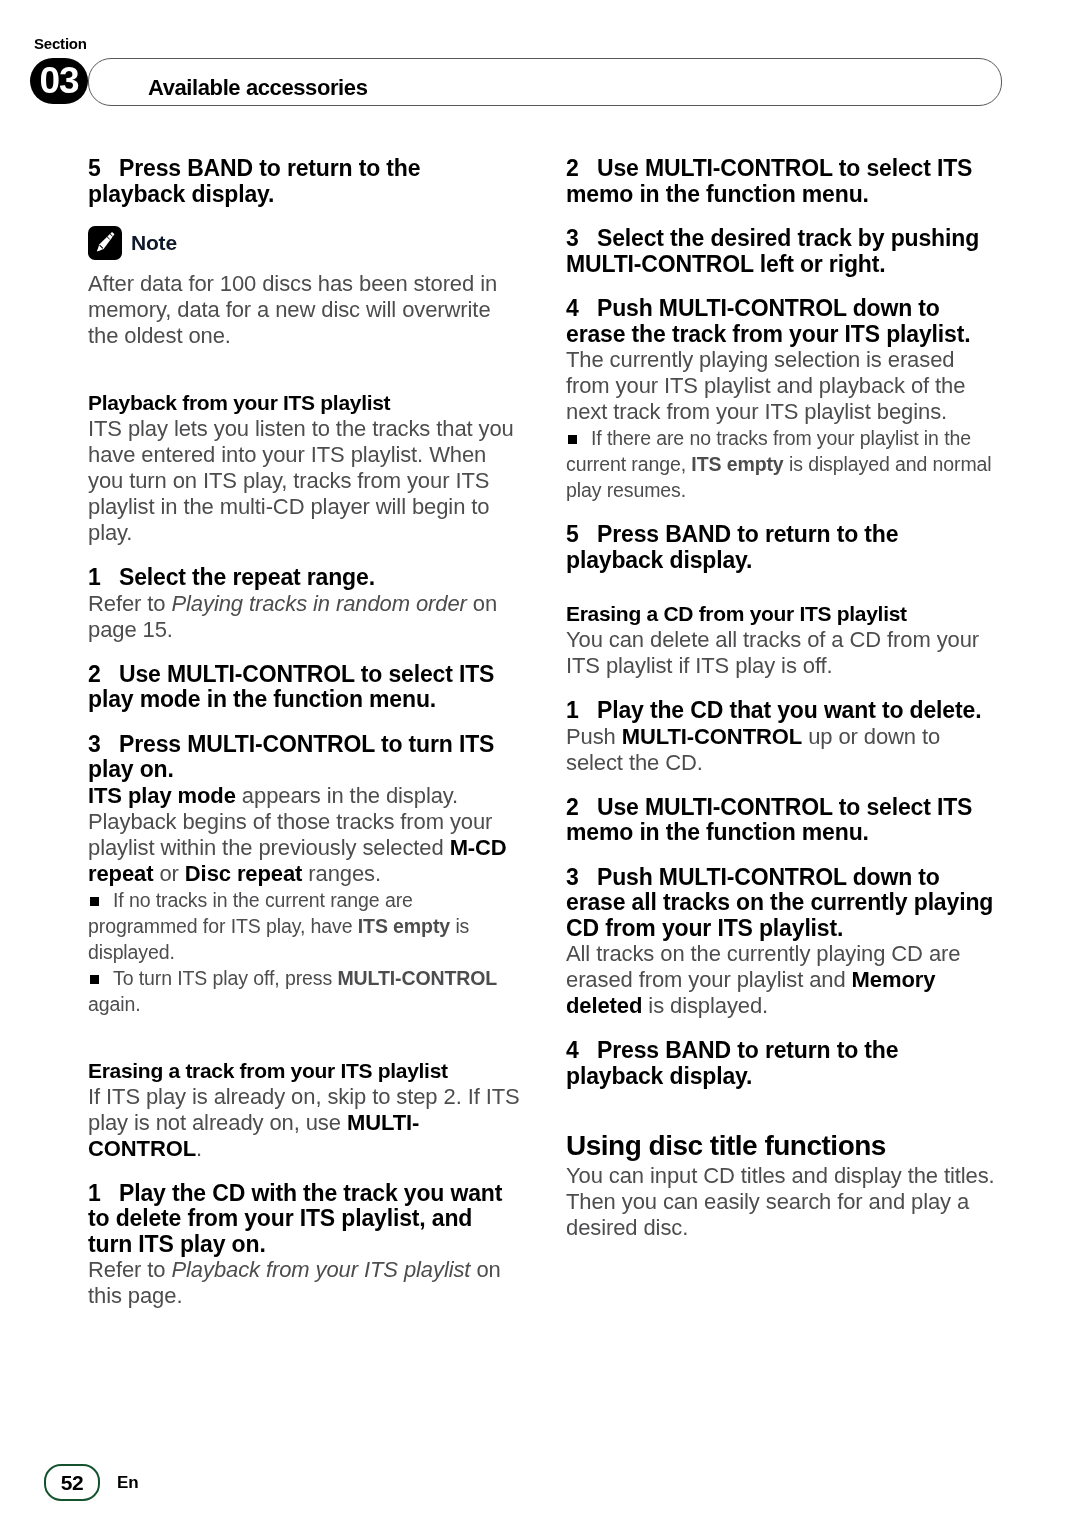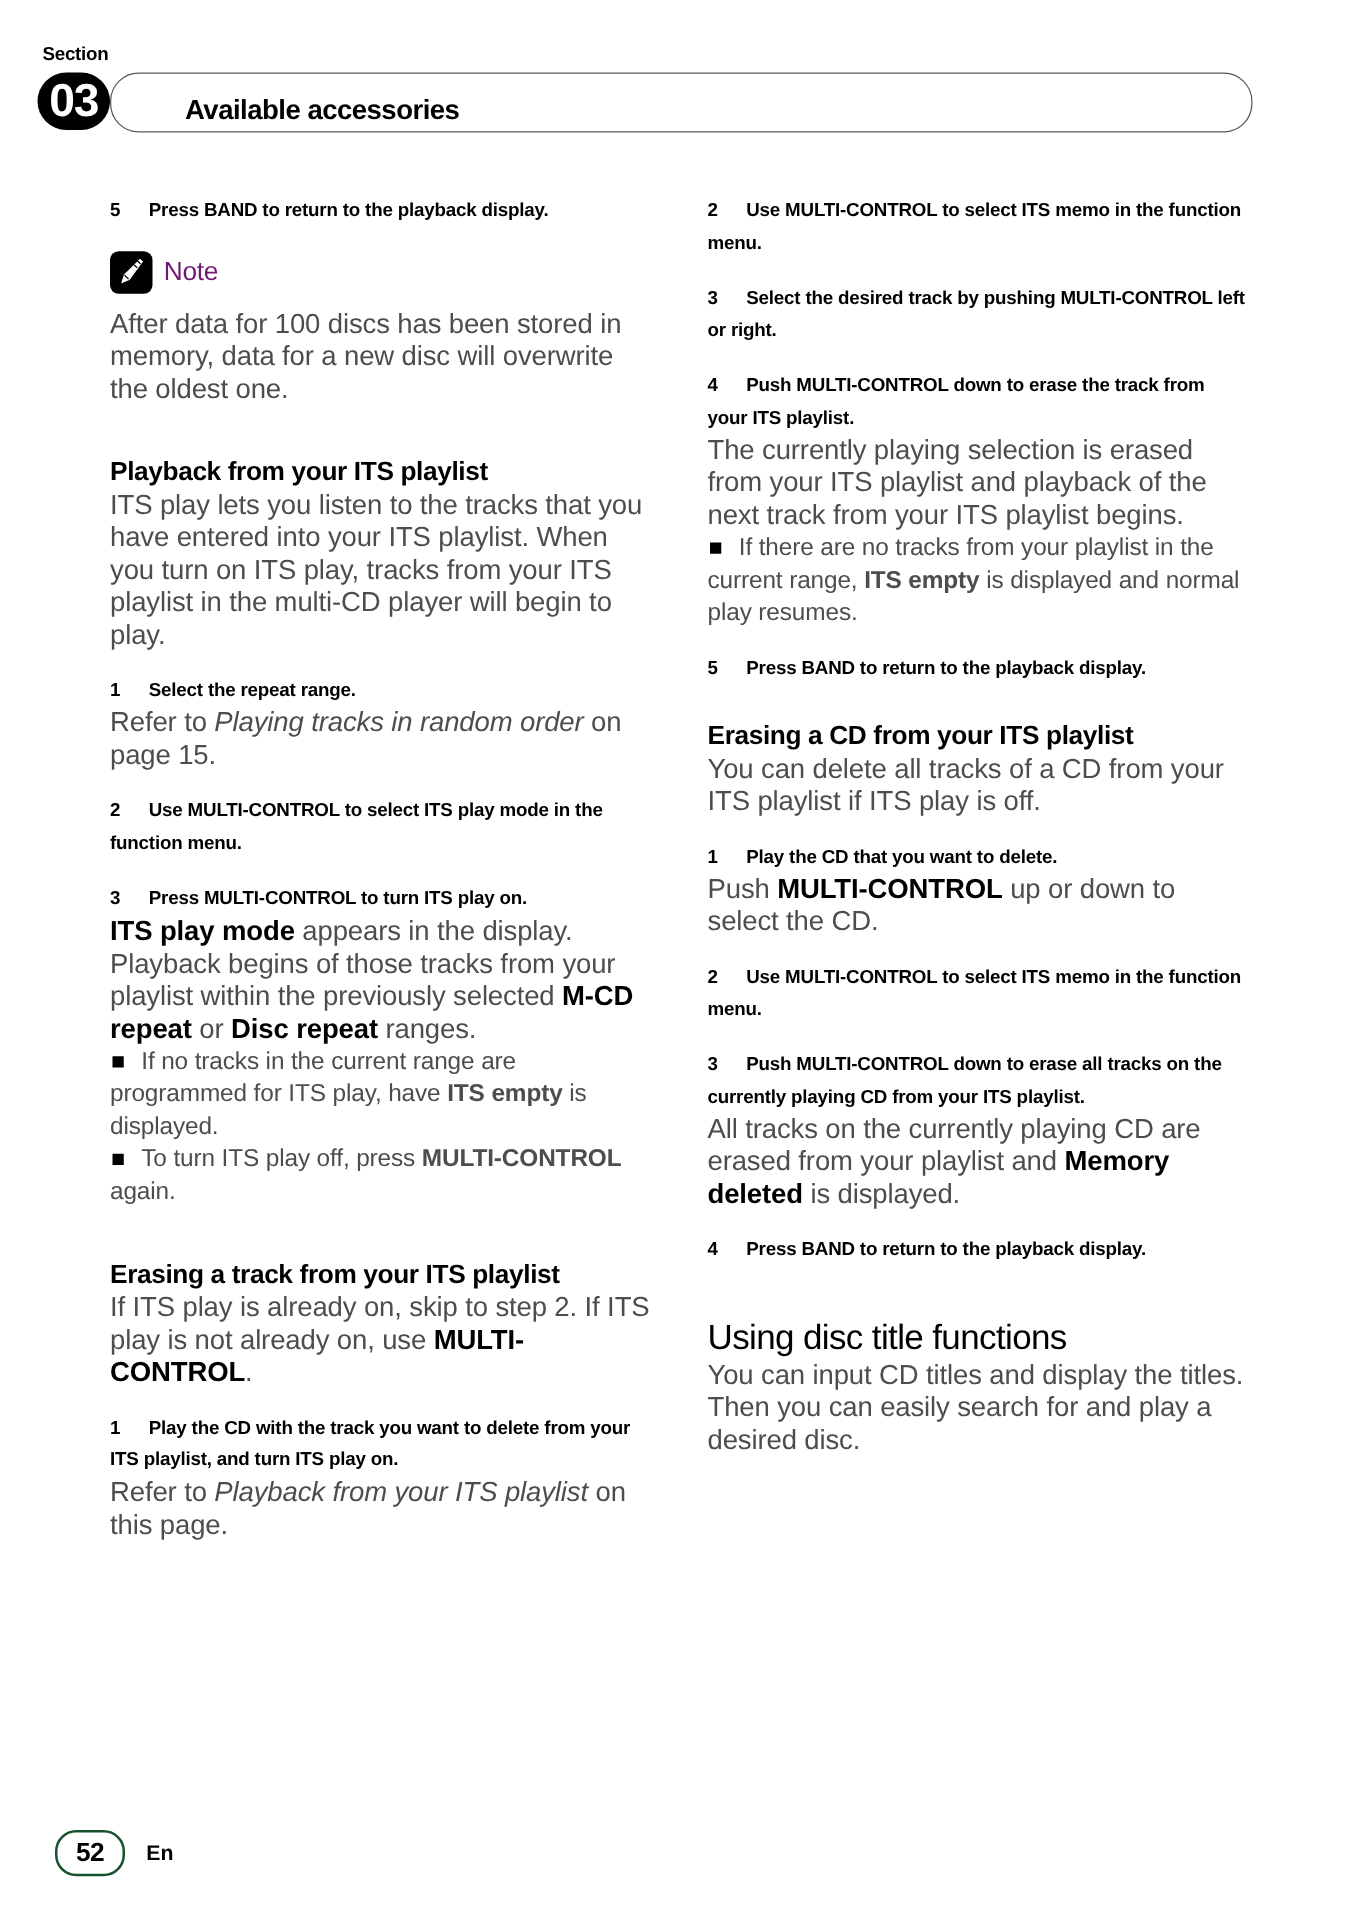--- a/index.html
+++ b/index.html
@@ -85,21 +85,21 @@
   .col {
     position: absolute;
     top: 156px;
     width: 432px;
   }
   .col-left  { left: 88px;  }
   .col-right { left: 566px; }
 
   
   .step {
-    font-size: 15px;
+    font-size: 23px;
     font-weight: bold;
     line-height: 25.5px;
     color: #000;
     letter-spacing: -0.15px;
     margin: 0;
   }
   .step .num {
     display: inline-block;
     min-width: 31px;
   }
@@ -117,21 +117,21 @@
   .h2 {
     font-size: 21px;
     font-weight: bold;
     color: #000;
     line-height: 27px;
     letter-spacing: -0.3px;
     margin: 0;
   }
   .h1 {
     font-size: 28px;
-    font-weight: normal;
+    font-weight: bold;
     color: #000;
     line-height: 34px;
     letter-spacing: -0.5px;
     margin: 0;
   }
 
   .bullet {
     font-size: 19.5px;
     line-height: 26px;
     color: #4d4d4f;
@@ -165,22 +165,22 @@
     width: 34px;
     height: 34px;
     background: #000;
     border-radius: 7px;
     position: relative;
     flex: none;
   }
   .note-icon svg { position: absolute; left: 4px; top: 4px; }
   .note-label {
     font-size: 21px;
-    font-weight: normal;
-    color: #701a75;
+    font-weight: bold;
+    color: #0f172a;
     letter-spacing: -0.2px;
   }
 
   
   .footer {
     position: absolute;
     left: 44px;
     bottom: 28px;
     display: flex;
     align-items: center;

